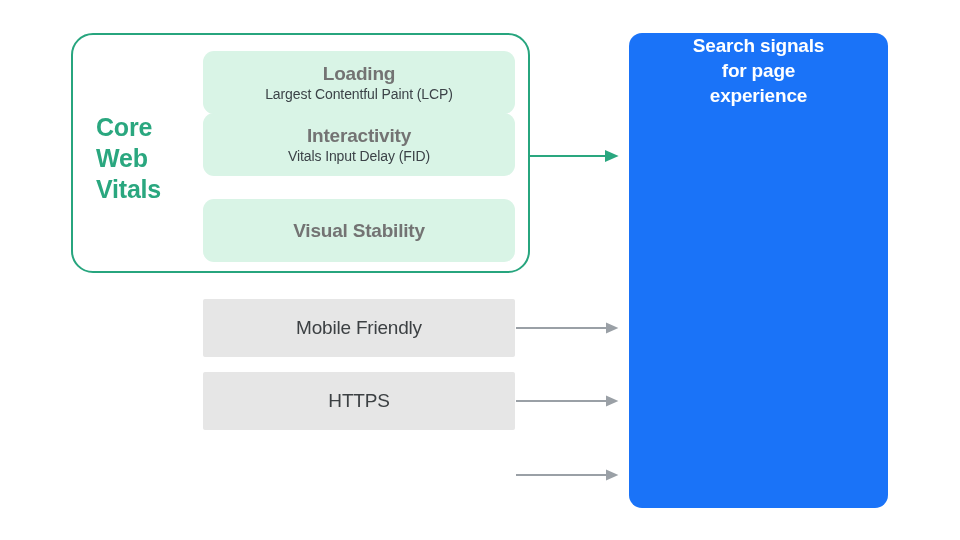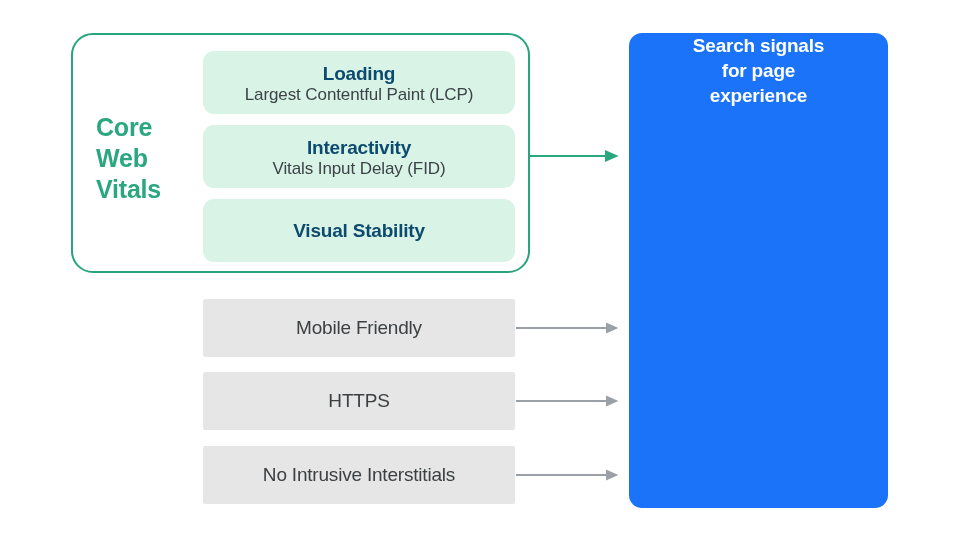--- a/index.html
+++ b/index.html
@@ -53,33 +53,33 @@
     width: 312px;
     height: 63px;
     background: #d9f4e6;
     border-radius: 11px;
     display: flex;
     flex-direction: column;
     align-items: center;
     justify-content: center;
   }
   .metric-card.m0 { top: 51px; }
-  .metric-card.m1 { top: 125px; justify-content: center; }
+  .metric-card.m1 { top: 113px; justify-content: center; }
   .metric-card.m2 { top: 199px; }
 
   .metric-title {
-    color: #0c4a6e;
+    color: #737373;
     font-size: 19px;
     font-weight: bold;
     line-height: 23px;
     letter-spacing: -0.2px;
   }
   .metric-sub {
     color: #3c4348;
-    font-size: 17px;
+    font-size: 14px;
     font-weight: normal;
     line-height: 17px;
     margin-top: 1px;
     letter-spacing: -0.1px;
   }
 
   
   .signal-card {
     position: absolute;
     left: 203px;
@@ -161,23 +161,20 @@
   </div>
 
   <div class="signal-card s0">
     <div class="signal-label">Mobile Friendly</div>
   </div>
 
   <div class="signal-card s1">
     <div class="signal-label">HTTPS</div>
   </div>
 
-  <div class="signal-card s2">
-    <div class="signal-label">No Intrusive Interstitials</div>
-  </div>
 
   <svg class="arrow-svg" viewBox="0 0 960 540">
     <defs>
       <marker id="head-green" markerWidth="7" markerHeight="7" refX="5.2" refY="3.2" orient="auto" markerUnits="strokeWidth">
         <path d="M0,0.4 L6.4,3.2 L0,6 Z" fill="#2aa77f"></path>
       </marker>
       <marker id="head-gray" markerWidth="7" markerHeight="7" refX="5.2" refY="3.2" orient="auto" markerUnits="strokeWidth">
         <path d="M0,0.4 L6.4,3.2 L0,6 Z" fill="#9aa0a6"></path>
       </marker>
     </defs>

